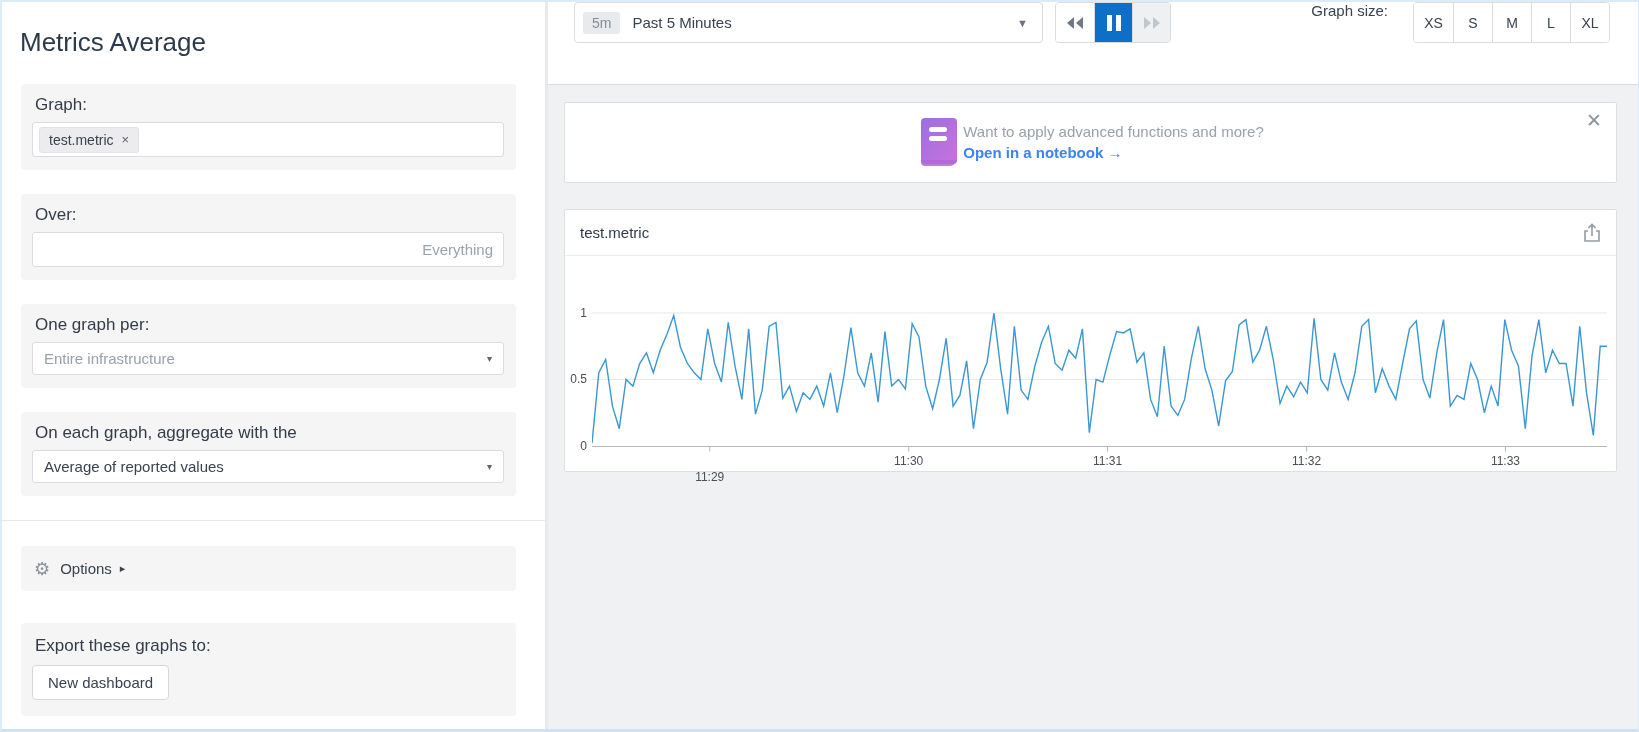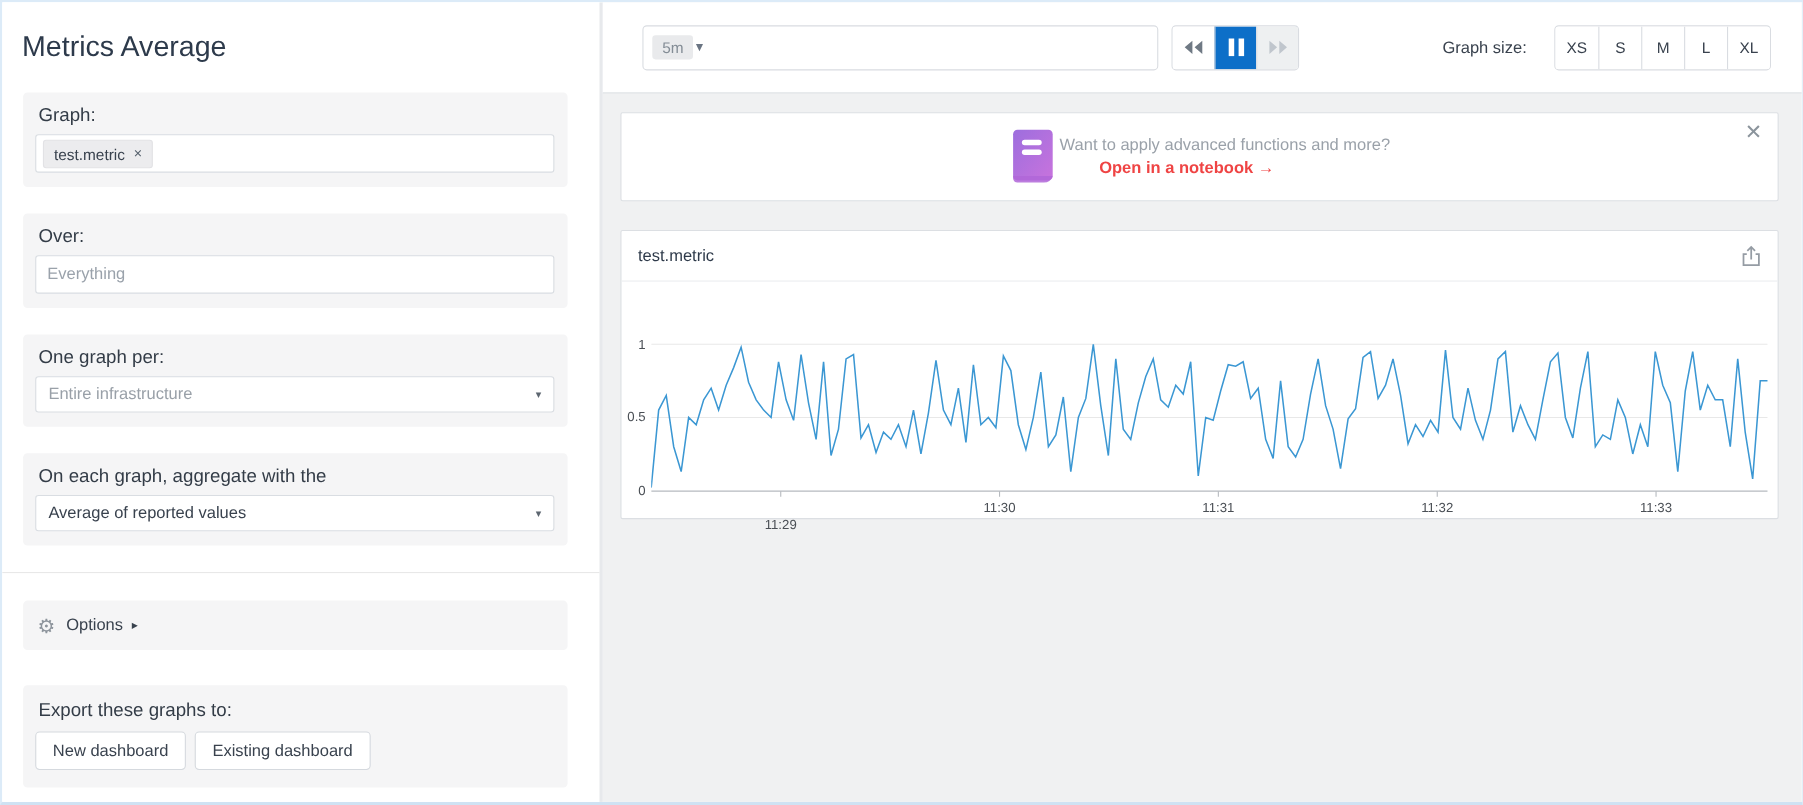--- a/index.html
+++ b/index.html
@@ -14,21 +14,21 @@
              border-right:3px solid #e7e9ec; padding-top:25px; }
   .sidebar h1 { font-size:26px; font-weight:400; color:#2d3a4b; margin:0 0 26px 18px; }
   .panel-box { background:#f5f5f6; border-radius:4px; margin:0 29px 24px 19px; padding:11px 12px 13px 11px; }
   .field-label { font-size:17px; color:#333c47; margin-bottom:7px; padding-left:3px; }
   .text-input { background:#fff; border:1px solid #d9dde2; border-radius:3px; height:35px;
                 display:flex; align-items:center; padding:0 6px; width:100%; }
   .tag { background:#ececee; border:1px solid #e2e2e5; border-radius:3px; padding:4px 9px;
          font-size:14px; color:#39424e; display:inline-flex; align-items:center; }
   .tag .tag-x { margin-left:8px; color:#55606c; font-size:13px; cursor:pointer; }
   input.plain { border:none; outline:none; font-size:15px; width:100%; height:100%;
-                font-family:"Liberation Sans", sans-serif; color:#39424e; background:transparent; padding:0 4px; }
+                font-family:"Liberation Sans", sans-serif; color:#39424e; background:transparent; padding:0 4px;text-align:right; }
   input.plain::placeholder { color:#9aa2ab; opacity:1; }
   .select-box { background:#fff; border:1px solid #d9dde2; border-radius:3px; height:33px;
                 display:flex; align-items:center; justify-content:space-between; padding:0 11px;
                 font-size:15px; cursor:pointer; }
   .select-box .value.muted { color:#99a0a8; }
   .select-box .value.strong { color:#39424e; }
   .select-caret { font-size:10px; color:#5d6670; }
   .divider { border-top:1px solid #e8e8e8; margin:7px 0 25px 0; }
   .options-row { background:#f5f5f6; border-radius:4px; margin:0 29px 0 19px; height:45px;
                  display:flex; align-items:center; padding-left:13px; cursor:pointer; }
@@ -36,21 +36,21 @@
   .options-label { font-size:15px; color:#39424e; }
   .options-caret { font-size:11px; color:#39424e; margin-left:8px; }
   .export-box { background:#f5f5f6; border-radius:4px; margin:32px 29px 0 19px; padding:13px 12px 16px 11px; }
   .btn { background:#fff; border:1px solid #d5d9de; border-radius:4px; height:35px; padding:0 15px;
          font-size:15px; color:#39424e; font-family:"Liberation Sans", sans-serif; cursor:pointer; }
   .export-btns { display:flex; gap:8px; margin-top:9px; }
 
   
   .main { flex:1; display:flex; flex-direction:column; background:#f0f1f2; }
   .topbar { height:83px; min-height:83px; background:#fff; border-bottom:1px solid #d8dce0;
-            display:flex; align-items:center; padding:0 28px 0 36px; }
+            display:flex; align-items:flex-start; padding:0 28px 0 26px; }
   .time-combo { width:469px; height:41px; border:1px solid #d9dce1; border-radius:4px; background:#fff;
                 display:flex; align-items:center; padding:0 14px 0 8px; cursor:pointer; }
   .pill { background:#e9eaec; color:#848d96; border-radius:3px; font-size:14px; padding:3px 9px; }
   .time-label { font-size:15px; color:#39424e; margin-left:12px; flex:1; }
   .combo-caret { font-size:11px; color:#6a7482; }
   .playback { display:flex; margin-left:12px; border:1px solid #d9dce1; border-radius:4px; overflow:hidden; height:41px; }
   .pb-btn { width:38px; height:100%; display:flex; align-items:center; justify-content:center;
             background:#fff; border:none; cursor:pointer; padding:0; }
   .pb-btn + .pb-btn { border-left:1px solid #d9dce1; }
   .pb-btn.active { background:#0d6fc8; }
@@ -62,21 +62,21 @@
   .size-group { display:flex; border:1px solid #d9dce1; border-radius:4px; overflow:hidden; height:41px; }
   .size-btn { width:39px; background:#fff; border:none; font-size:14px; color:#39424e;
               font-family:"Liberation Sans", sans-serif; cursor:pointer; }
   .size-btn + .size-btn { border-left:1px solid #d9dce1; }
 
   .content { flex:1; padding:17px 21px 0 16px; }
   .banner { background:#fff; border:1px solid #dcdfe3; border-radius:2px; height:81px;
             display:flex; align-items:center; position:relative; }
   .banner-center { margin:0 auto; display:flex; align-items:center; }
   .banner-msg { font-size:15px; color:#9aa1a9; line-height:21px; }
-  .banner-link { font-size:15px; color:#ef4444; font-weight:700; text-decoration:none; line-height:22px; cursor:pointer; display:inline-block;margin-left:36px; }
+  .banner-link { font-size:15px; color:#3b82f6; font-weight:700; text-decoration:none; line-height:22px; cursor:pointer; display:inline-block; }
   .banner-close { position:absolute; top:8px; right:14px; background:none; border:none;
                   font-size:19px; color:#8b949c; cursor:pointer; line-height:1; font-family:"Liberation Sans", sans-serif; }
 
   .graph-card { background:#fff; border:1px solid #dcdfe3; border-radius:2px; margin-top:26px; height:263px; }
   .card-header { height:46px; border-bottom:1px solid #ebedf0; display:flex; align-items:center;
                  justify-content:space-between; padding:0 15px; }
   .card-title { font-size:15px; color:#2e3a4a; }
   .export-ic { cursor:pointer; display:flex; }
   .chart-area { position:relative; height:216px; }
   .plot-svg { position:absolute; left:27px; right:9px; top:37px; height:160px; width:calc(100% - 36px); }
@@ -133,31 +133,31 @@
     <div class="options-row">
       <span class="gear">⚙</span>
       <span class="options-label">Options</span>
       <span class="options-caret">▸</span>
     </div>
 
     <section class="export-box">
       <div class="field-label">Export these graphs to:</div>
       <div class="export-btns">
         <button class="btn">New dashboard</button>
-        <button class="btn">Existing dashboard</button>
       </div>
     </section>
 
   </aside>
 
   <div class="main">
 
     <header class="topbar">
       <div class="time-combo">
         <span class="pill">5m</span>
+        <span class="time-label">Past 5 Minutes</span>
         <span class="combo-caret">▼</span>
       </div>
 
       <div class="playback">
         <button class="pb-btn">
           <svg width="18" height="14" viewBox="0 0 18 14">
             <path d="M8 1 L1 7 L8 13 Z M17 1 L10 7 L17 13 Z" fill="#6f7984"></path>
           </svg>
         </button>
         <button class="pb-btn active">

